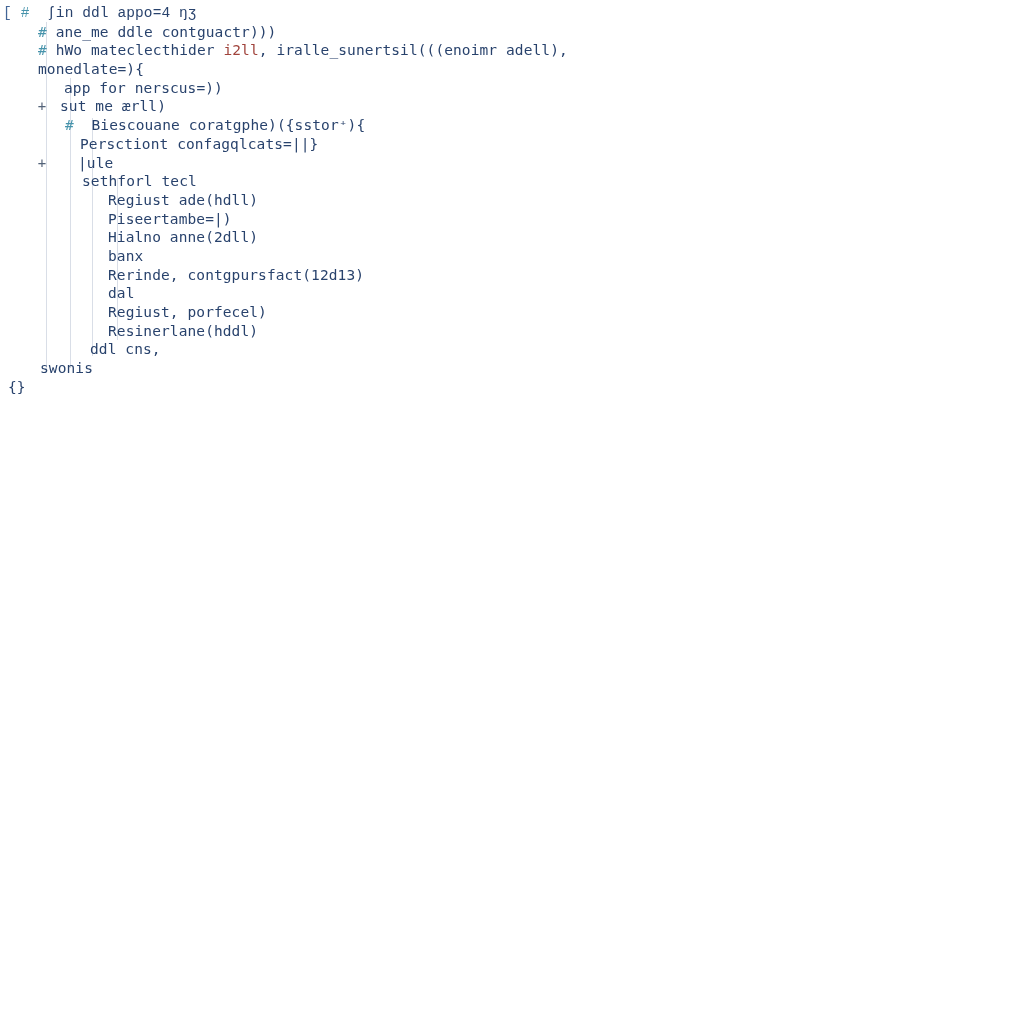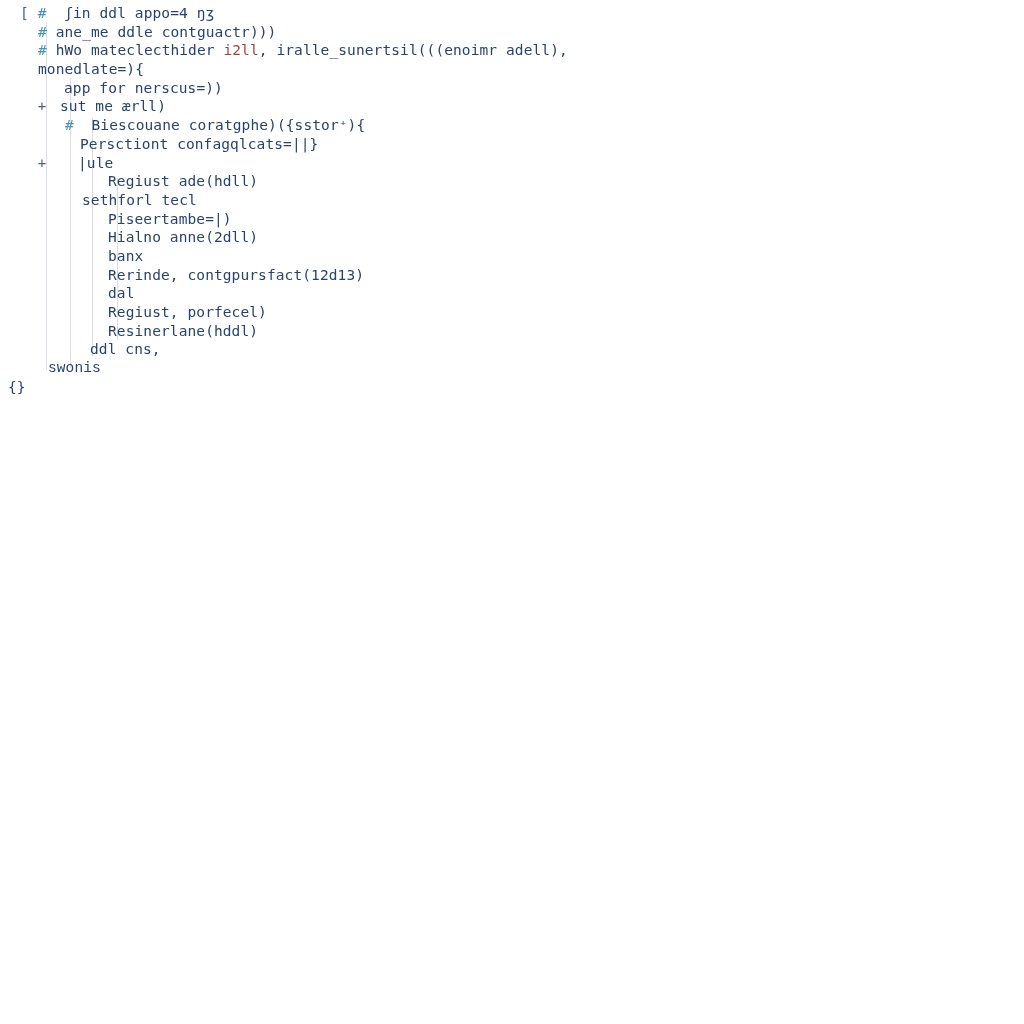--- a/index.html
+++ b/index.html
@@ -91,38 +91,38 @@
     <div class="blurwrap">
 
       <div id="guides">
           <div class="guide" style="left: 46px; top: 22px; height: 348px; background: rgb(216, 221, 230);"></div>
           <div class="guide" style="left: 70px; top: 78px; height: 290px; background: rgb(216, 221, 230);"></div>
           <div class="guide" style="left: 92px; top: 118px; height: 238px; background: rgb(216, 221, 230);"></div>
           <div class="guide" style="left: 117px; top: 178px; height: 162px; background: rgb(216, 221, 230);"></div>
         </div>
 
       <div class="code-area" id="lines">
-          <div class="line"><span class="ltext" style="left: 20px;"><span class="tok-bracket">[</span><span class="tok-plain"> </span><span class="tok-comment">#</span><span class="tok-plain">  </span><span class="tok-plain">ʃin ddl appo=4 ŋʒ</span></span></div>
+          <div class="line"><span class="ltext" style="left: 3px; font-family: Liberation Mono, monospace;"><span class="tok-bracket">[</span><span class="tok-plain"> </span><span class="tok-comment">#</span><span class="tok-plain">  </span><span class="tok-plain">ʃin ddl appo=4 ŋʒ</span></span></div>
           <div class="line"><span class="ltext" style="left: 38px;"><span class="tok-comment">#</span><span class="tok-plain"> ane_me ddle contguactr)))</span></span></div>
           <div class="line"><span class="ltext" style="left: 38px;"><span class="tok-comment">#</span><span class="tok-plain"> hWo mateclecthider </span><span class="tok-string">i2ll</span><span class="tok-plain">, iralle_sunertsil(((enoimr adell),</span></span></div>
           <div class="line"><span class="ltext" style="left: 38px;"><span class="tok-plain">monedlate=){</span></span></div>
           <div class="line"><span class="ltext" style="left: 64px;"><span class="tok-plain">app for nerscus=))</span></span></div>
           <div class="line"><span class="fold">+</span><span class="ltext" style="left: 60px;"><span class="tok-plain">sut me ærll)</span></span></div>
           <div class="line"><span class="ltext" style="left: 65px;"><span class="tok-comment">#</span><span class="tok-plain">  Biescouane coratgphe)({sstor⁺){</span></span></div>
           <div class="line"><span class="ltext" style="left: 80px;"><span class="tok-plain">Persctiont confagqlcats=||}</span></span></div>
           <div class="line"><span class="fold">+</span><span class="ltext" style="left: 78px;"><span class="tok-plain">|ule</span></span></div>
+          <div class="line"><span class="ltext" style="left: 82px;"><span class="tok-plain">sethforl tecl</span></span></div>
           <div class="line"><span class="ltext" style="left: 108px;"><span class="tok-plain">Regiust ade(hdll)</span></span></div>
-          <div class="line"><span class="ltext" style="left: 82px;"><span class="tok-plain">sethforl tecl</span></span></div>
           <div class="line"><span class="ltext" style="left: 108px;"><span class="tok-plain">Piseertambe=|)</span></span></div>
           <div class="line"><span class="ltext" style="left: 108px;"><span class="tok-plain">Hialno anne(2dll)</span></span></div>
           <div class="line"><span class="ltext" style="left: 108px;"><span class="tok-plain">banx</span></span></div>
           <div class="line"><span class="ltext" style="left: 108px; text-align: center;"><span class="tok-plain">Rerinde, contgpursfact(12d13)</span></span></div>
           <div class="line"><span class="ltext" style="left: 108px;"><span class="tok-plain">dal</span></span></div>
           <div class="line"><span class="ltext" style="left: 108px;"><span class="tok-plain">Regiust, porfecel)</span></span></div>
           <div class="line"><span class="ltext" style="left: 108px;"><span class="tok-plain">Resinerlane(hddl)</span></span></div>
           <div class="line"><span class="ltext" style="left: 90px; text-align: center;"><span class="tok-plain">ddl cns,</span></span></div>
-          <div class="line"><span class="ltext" style="left: 48px; font-family: Liberation Mono, monospace;"><span class="tok-plain">swonis</span></span></div>
+          <div class="line"><span class="ltext" style="left: 40px;"><span class="tok-plain">swonis</span></span></div>
           <div class="line"><span class="ltext" style="left: 8px;"><span class="tok-plain">{}</span></span></div>
         </div>
 
     </div>
   </div>
 </div>
 
 </body></html>

